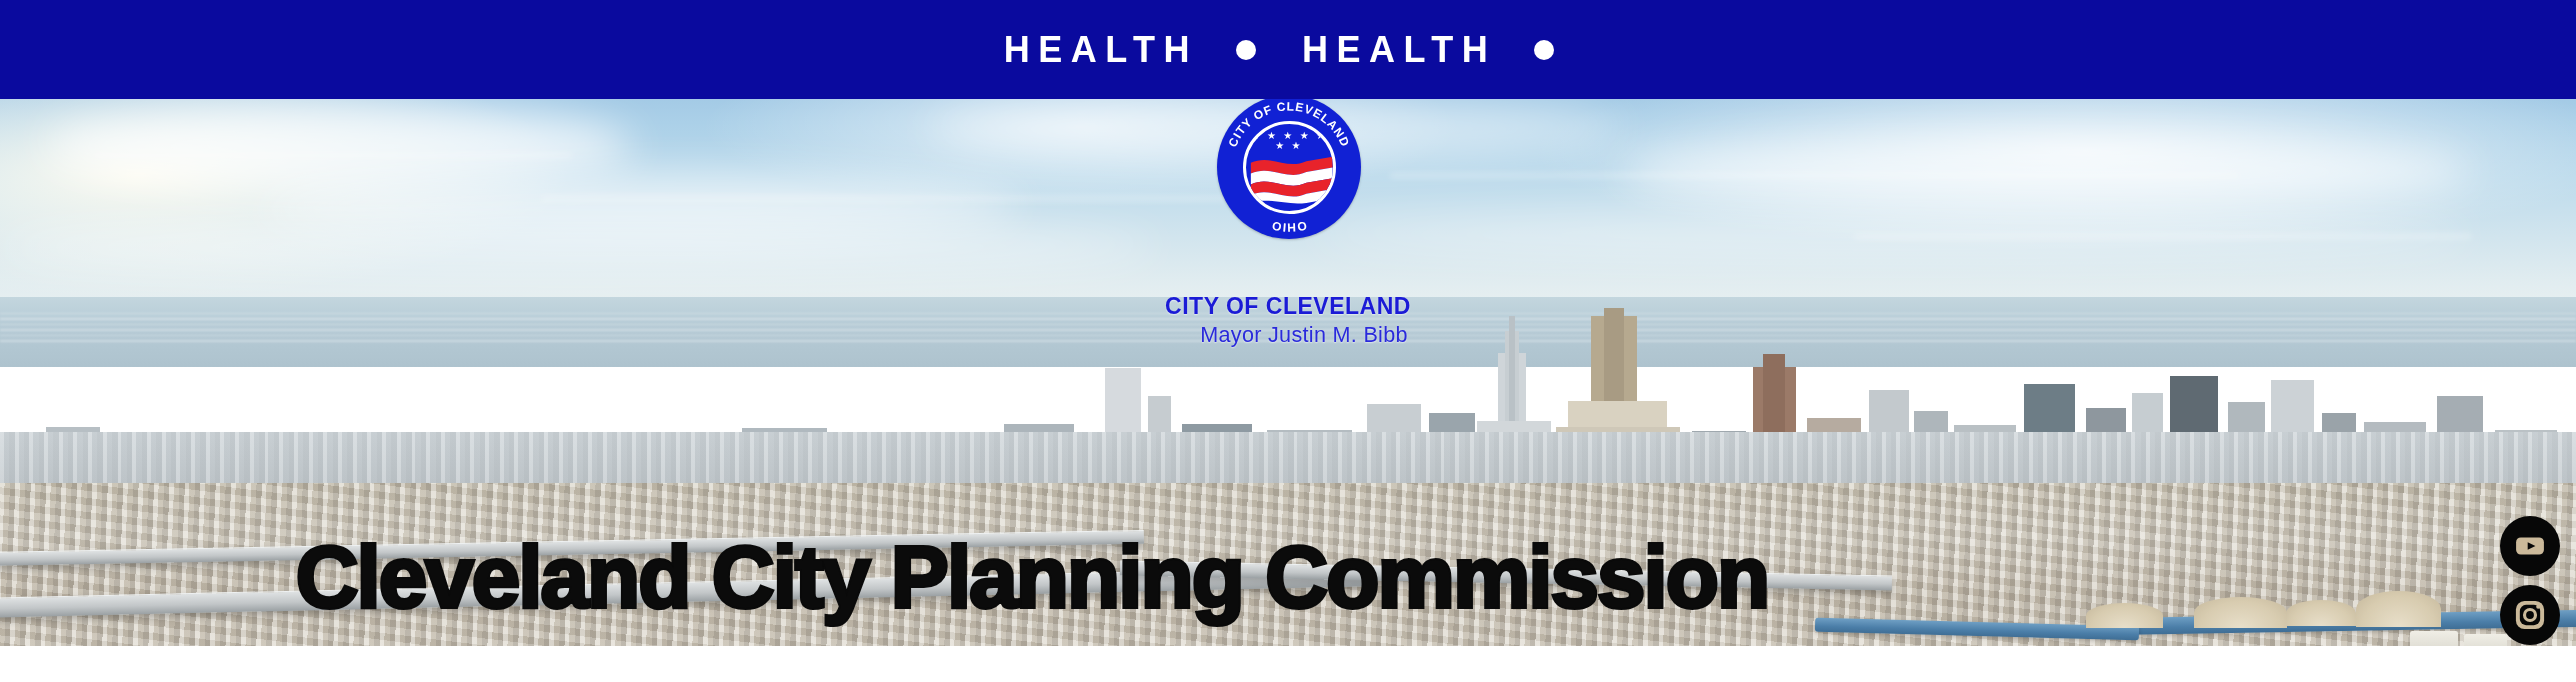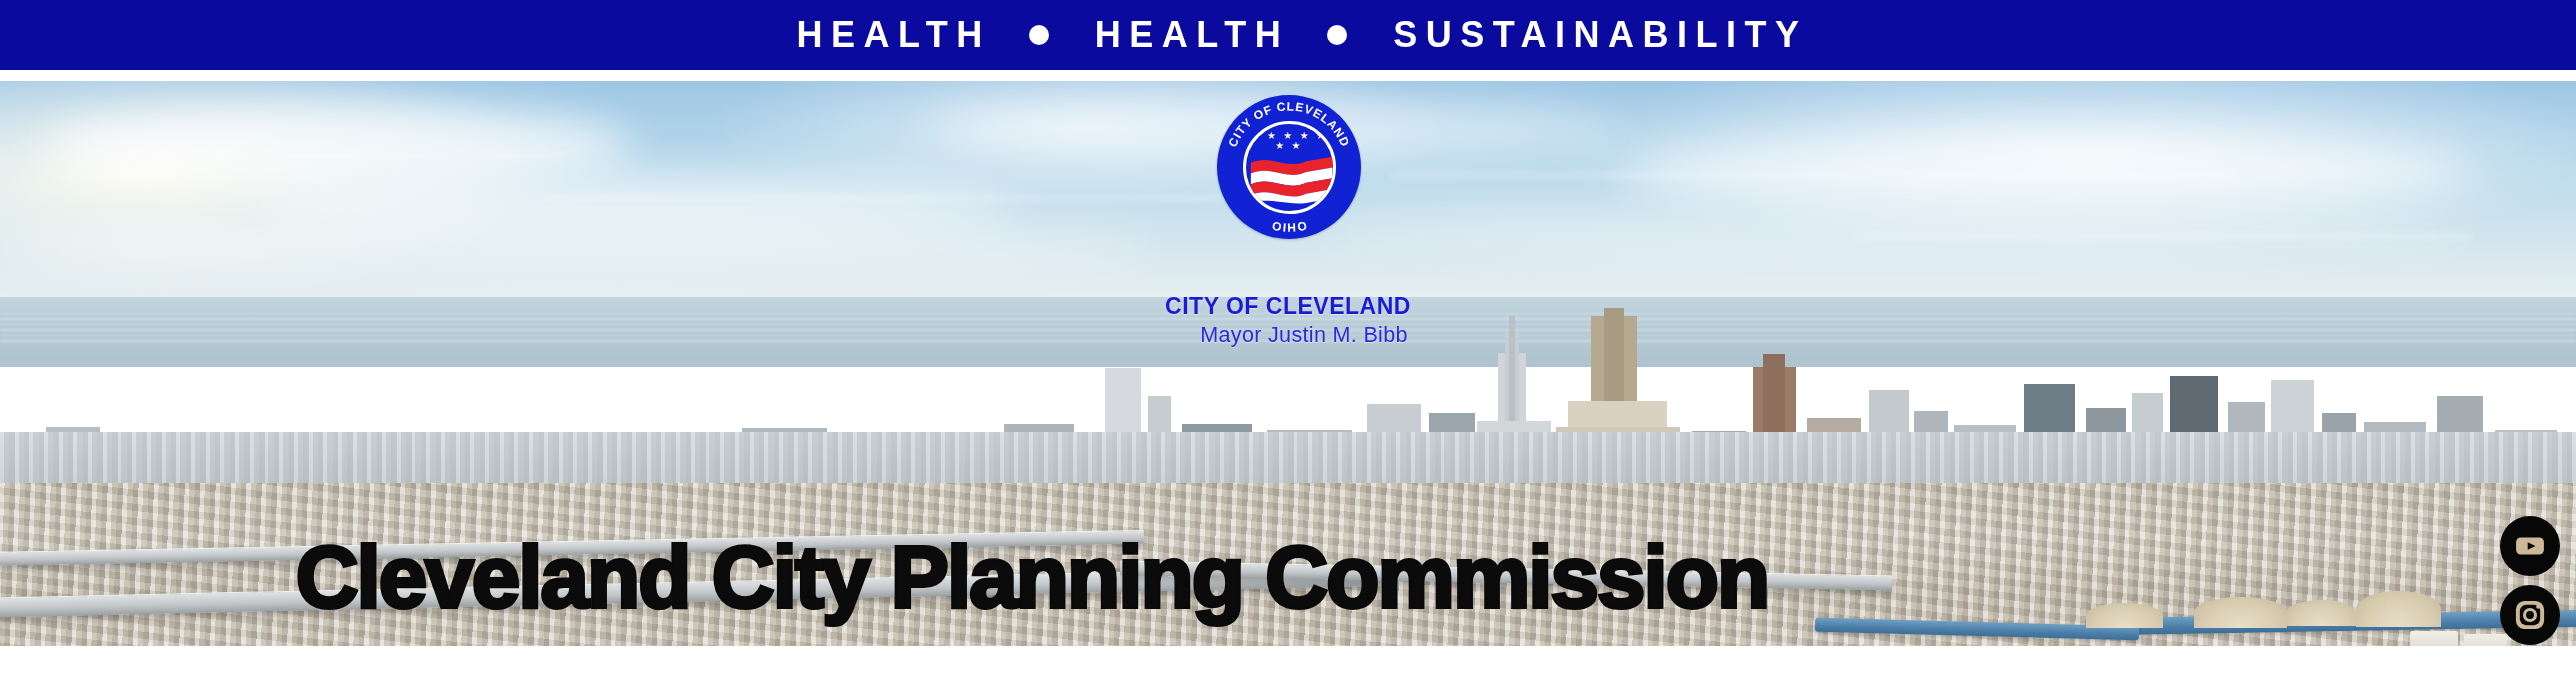--- a/index.html
+++ b/index.html
@@ -7,21 +7,21 @@
   body{
     width:2576px; height:682px;
     font-family:"Liberation Sans", sans-serif;
     overflow:hidden;
     position:relative;
   }
 
   
   .top-banner{
     position:absolute; left:0; top:0;
-    width:2576px; height:70px;
+    width:2576px; height:99px;
     background:#0A0A9E;
     display:flex; align-items:center; justify-content:center;
     z-index:40;
     padding-left:28px;
   }
   .banner-inner{
     display:flex; align-items:center; justify-content:center;
     gap:0px;
   }
   .banner-word{
@@ -330,16 +330,15 @@
   </div>
 
 </div>
 
 <div class="top-banner">
   <div class="banner-inner">
     <span class="banner-word">HEALTH</span>
     <span class="banner-dot"></span>
     <span class="banner-word">HEALTH</span>
     <span class="banner-dot"></span>
-    <span class="banner-word">SUSTAINABILITY</span>
   </div>
 </div>
 
 
 </body></html>

